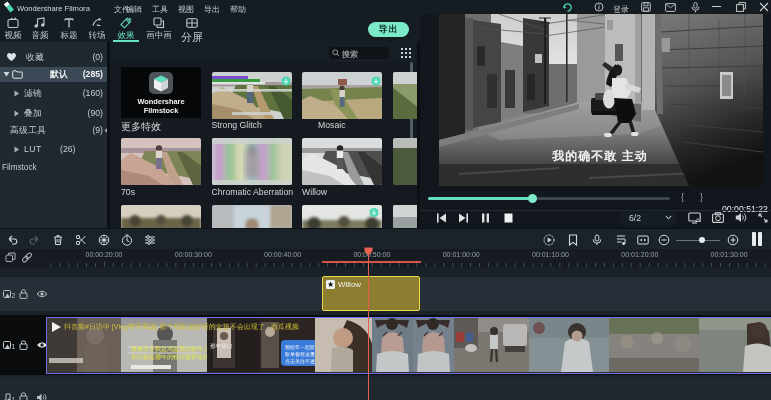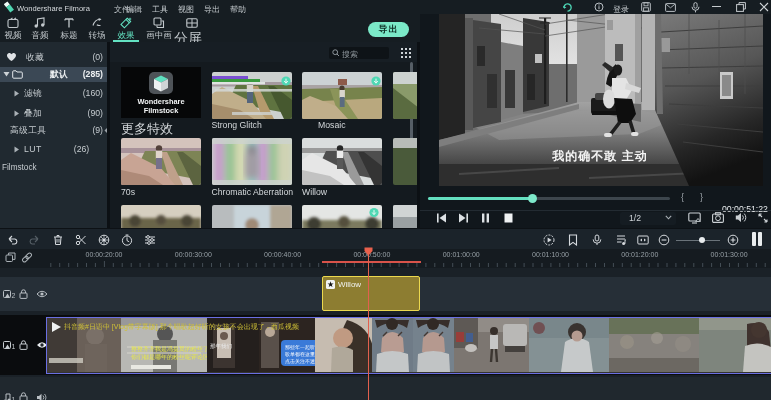--- a/index.html
+++ b/index.html
@@ -92,21 +92,21 @@
       <svg class="abs" style="left:153px;top:3px;" width="12" height="12" viewBox="0 0 12 12">
         <rect x="1" y="1" width="7" height="7" rx="1" fill="none" stroke="#c2c8cc" stroke-width="1.1"></rect>
         <path d="M4 10.5 L9.5 10.5 L9.5 10.5 L10.5 10.5 L10.5 4 L8.5 4" fill="none" stroke="#c2c8cc" stroke-width="1.1"></path>
         <path d="M4 8.5 L4 10.5" stroke="#c2c8cc" stroke-width="1.1"></path>
       </svg>
       <div class="abs" style="left:141px;top:16px;width:36px;text-align:center;font-size:8.5px;color:#c2c8cc;">画中画</div>
       <svg class="abs" style="left:186px;top:3px;" width="12" height="12" viewBox="0 0 12 12">
         <rect x="0.8" y="1.8" width="10.4" height="8.4" rx="1.2" fill="none" stroke="#c2c8cc" stroke-width="1.1"></rect>
         <path d="M6 1.8 L6 10.2 M0.8 6 L11.2 6" stroke="#c2c8cc" stroke-width="1"></path>
       </svg>
-      <div class="abs" style="left:174px;top:16px;width:36px;font-size:14px;color:#c2c8cc;">分屏</div>
+      <div class="abs" style="left:174px;top:16px;width:36px;text-align:center;font-size:11px;color:#c2c8cc;">分屏</div>
     </div>
   <div class="abs" style="left:368px;top:8px;width:41px;height:15px;background:#7be9c8;border-radius:8px;text-align:center;line-height:15px;font-size:9px;color:#0e2f26;font-weight:bold;letter-spacing:1px;">导出</div>
 </div>
 
 <div class="abs" style="left:0;top:42px;width:107px;height:186px;background:#202930;">
   <div id="sidebar">
       <svg class="abs" style="left:6px;top:10px;" width="11" height="10" viewBox="0 0 11 10">
         <path d="M5.5 9 C 1 5.8 0.4 3.4 1.5 1.9 C 2.7 0.3 4.8 1 5.5 2.3 C 6.2 1 8.3 0.3 9.5 1.9 C 10.6 3.4 10 5.8 5.5 9 Z" fill="#dfe3e6"></path>
       </svg>
       <div class="abs" style="left:26px;top:10px;font-size:8.7px;letter-spacing:0.4px;">收藏</div>
@@ -129,40 +129,40 @@
         <polygon points="0.5,0.5 5,3.5 0.5,6.5" fill="#aab1b6"></polygon>
       </svg>
       <div class="abs" style="left:24px;top:66px;font-size:8.7px;letter-spacing:0.4px;">叠加</div>
       <div class="abs" style="left:60px;top:66px;width:43px;text-align:right;font-size:8.7px;">(90)</div>
       <div class="abs" style="left:10px;top:83px;font-size:8.7px;letter-spacing:0.4px;">高级工具</div>
       <div class="abs" style="left:60px;top:83px;width:43px;text-align:right;font-size:8.7px;">(9)</div>
       <svg class="abs" style="left:14px;top:103.5px;" width="5" height="7" viewBox="0 0 5 7">
         <polygon points="0.5,0.5 5,3.5 0.5,6.5" fill="#aab1b6"></polygon>
       </svg>
       <div class="abs" style="left:24px;top:102px;font-size:8.7px;letter-spacing:0.4px;">LUT</div>
-      <div class="abs" style="left:60px;top:102px;width:43px;text-align:center;font-size:8.7px;">(26)</div>
+      <div class="abs" style="left:60px;top:102px;width:43px;text-align:left;font-size:8.7px;">(26)</div>
       <div class="abs" style="left:2px;top:121px;font-size:8.2px;color:#c6ccd0;">Filmstock</div>
       <svg class="abs" style="left:104px;top:84px;" width="5" height="9" viewBox="0 0 5 9">
         <polygon points="4.5,0.5 0.5,4.5 4.5,8.5" fill="#9aa1a7"></polygon>
       </svg>
     </div>
 </div>
 
 <div class="abs" style="left:107px;top:42px;width:3px;height:186px;background:#0c1014;"></div>
 <div class="abs" style="left:417px;top:42px;width:3px;height:186px;background:#0c1014;"></div>
 <div class="abs" style="left:110px;top:42px;width:307px;height:186px;background:#141a1f;overflow:hidden;">
 
   <div class="abs" style="left:0;top:0;width:307px;height:20px;background:#171e24;"></div>
   <div class="abs" style="left:300px;top:20px;width:3px;height:78px;background:#565e66;border-radius:2px;"></div>
   <div class="abs" style="left:219px;top:5px;width:60px;height:12px;background:#0e1317;border-radius:2px;">
     <svg class="abs" style="left:3px;top:2px;" width="8" height="8" viewBox="0 0 8 8">
       <circle cx="3.2" cy="3.2" r="2.4" fill="none" stroke="#8d959b" stroke-width="1"></circle>
       <path d="M5 5 L7 7" stroke="#8d959b" stroke-width="1"></path>
     </svg>
-    <span class="abs" style="left:13px;top:2px;font-size:8px;color:#8d959b;">搜索</span>
+    <span class="abs" style="left:13px;top:2px;font-size:8px;color:#8d959b;font-weight:bold;">搜索</span>
   </div>
   <svg class="abs" style="left:290px;top:5px;" width="12" height="12" viewBox="0 0 12 12">
     <g fill="#cdd3d7">
       <rect x="1" y="1" width="2" height="2"></rect>
         <rect x="5" y="1" width="2" height="2"></rect>
         <rect x="9" y="1" width="2" height="2"></rect>
       <rect x="1" y="5" width="2" height="2"></rect>
         <rect x="5" y="5" width="2" height="2"></rect>
         <rect x="9" y="5" width="2" height="2"></rect>
       <rect x="1" y="9" width="2" height="2"></rect>
@@ -173,21 +173,21 @@
   <div id="grid">
       <svg class="abs" style="left:11px;top:25px;" width="80" height="51" viewBox="0 0 80 51">
         <rect width="80" height="51" fill="#060708"></rect>
  <rect x="28" y="5" width="24" height="22" rx="5" fill="#4e5358"></rect>
  <path d="M33 12 L40 8.5 L47 12 L40 15.5 Z" fill="#5fe0c0"></path>
  <path d="M33 12 L33 21 L40 24.5 L40 15.5 Z" fill="#eef1f2"></path>
  <path d="M47 12 L47 21 L40 24.5 L40 15.5 Z" fill="#cfd4d6"></path>
  <text x="40" y="37" text-anchor="middle" font-size="7.4" font-weight="bold" fill="#f2f4f5" font-family="Liberation Sans">Wondershare</text>
  <text x="40" y="46" text-anchor="middle" font-size="7.4" font-weight="bold" fill="#f2f4f5" font-family="Liberation Sans">Filmstock</text>
       </svg>
-      <div class="abs" style="left:11px;top:78px;font-size:13px;color:#d4d8db;">更多特效</div>
+      <div class="abs" style="left:11px;top:78px;font-size:10px;color:#d4d8db;">更多特效</div>
       <svg class="abs" style="left:101.5px;top:29.5px;border-radius:2px;" width="80" height="47" viewBox="0 0 80 47">
         <rect width="80" height="47" fill="#ccd0cf"></rect>
         <rect y="10" width="80" height="4.5" fill="#a59aa0"></rect>
         <polygon points="24,13 80,13 80,42 16,30" fill="#5f7340"></polygon>
         <polygon points="40,14 50,47 62,47 46,14" fill="#b59a6d"></polygon>
         <polygon points="56,14 72,47 80,47 80,28 62,14" fill="#46582f"></polygon>
         <polygon points="0,47 0,22 10,15 40,30 54,47" fill="#c0ae8a"></polygon>
         <polygon points="0,47 0,32 28,38 42,47" fill="#a68e6c"></polygon>
         <circle cx="38" cy="10.5" r="3.2" fill="#3e3128"></circle>
         <rect x="34.8" y="12.6" width="6.4" height="8" fill="#d8d4cc"></rect>
@@ -412,21 +412,21 @@
         <rect x="8.4" y="0.5" width="1.6" height="9" fill="#dde1e4"></rect>
       </svg>
       <svg class="abs" style="left:61px;top:199px;" width="9" height="10" viewBox="0 0 9 10">
         <rect x="1" y="0.5" width="2.4" height="9" fill="#dde1e4"></rect>
         <rect x="5.6" y="0.5" width="2.4" height="9" fill="#dde1e4"></rect>
       </svg>
       <svg class="abs" style="left:84px;top:199px;" width="9" height="10" viewBox="0 0 9 10">
         <rect x="0.5" y="0.5" width="8" height="9" fill="#f0f2f3"></rect>
       </svg>
       <div class="abs" style="left:200px;top:197.5px;width:56px;height:13px;background:#151c22;border-radius:2px;"></div>
-      <div class="abs" style="left:209px;top:199px;font-size:8.7px;color:#ccd1d5;">1/2</div>
+      <div class="abs" style="left:209px;top:199px;font-size:8.7px;color:#ccd1d5;">6/2</div>
       <svg class="abs" style="left:245px;top:201px;" width="7" height="5" viewBox="0 0 7 5">
         <path d="M0.8 0.8 L3.5 3.8 L6.2 0.8" stroke="#aab1b6" stroke-width="1.1" fill="none"></path>
       </svg>
       <svg class="abs" style="left:268px;top:198px;" width="13" height="12" viewBox="0 0 13 12">
         <rect x="0.8" y="1" width="11.4" height="8" rx="1" fill="none" stroke="#ccd1d5" stroke-width="1.1"></rect>
         <path d="M4 11 L9 11" stroke="#ccd1d5" stroke-width="1.1"></path>
         <path d="M10 6.5 L12.6 9.4 L7.6 9.4 Z" fill="#1b242b" stroke="#ccd1d5" stroke-width="0.9"></path>
       </svg>
       <svg class="abs" style="left:292px;top:198px;" width="12" height="11" viewBox="0 0 12 11">
         <rect x="0.6" y="2" width="10.8" height="8.4" rx="1.2" fill="none" stroke="#ccd1d5" stroke-width="1.1"></rect>

